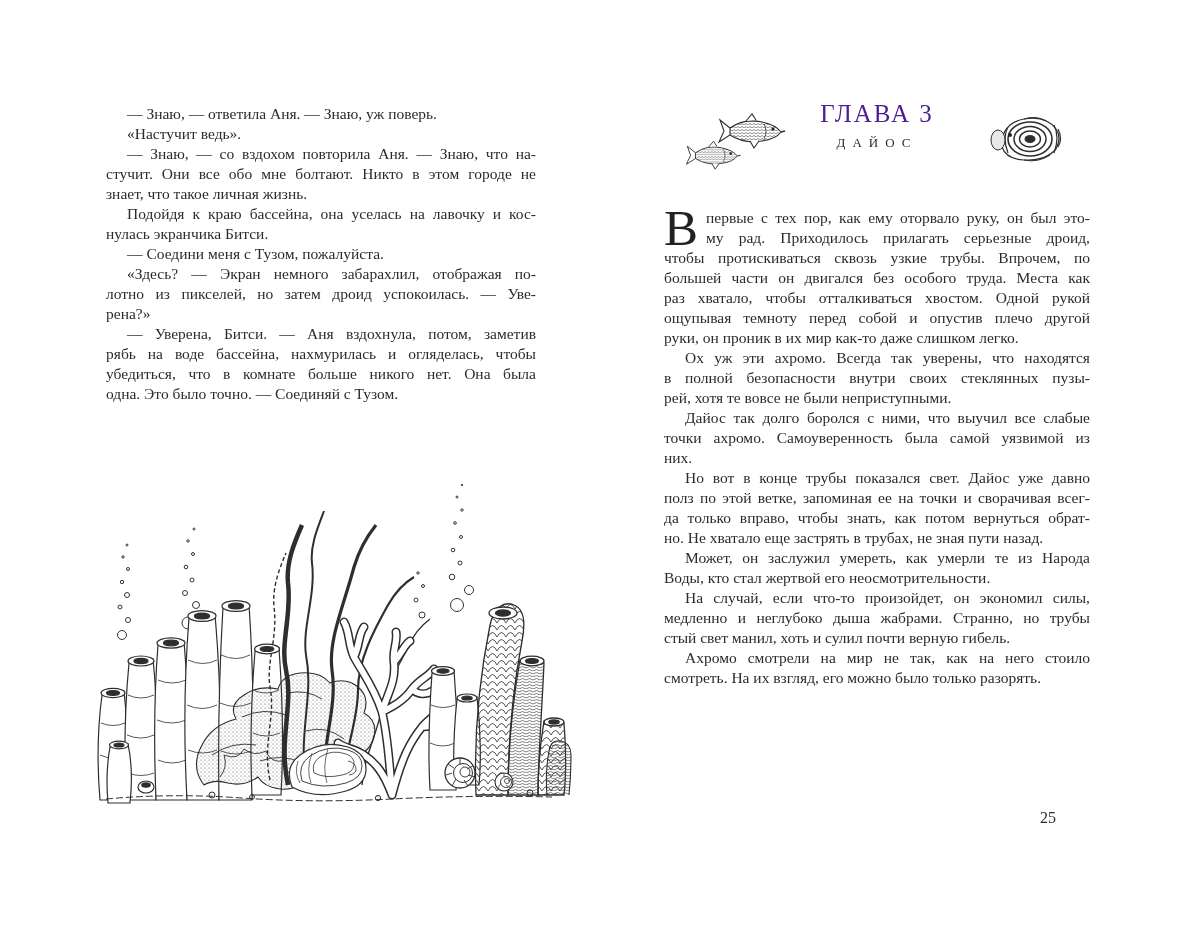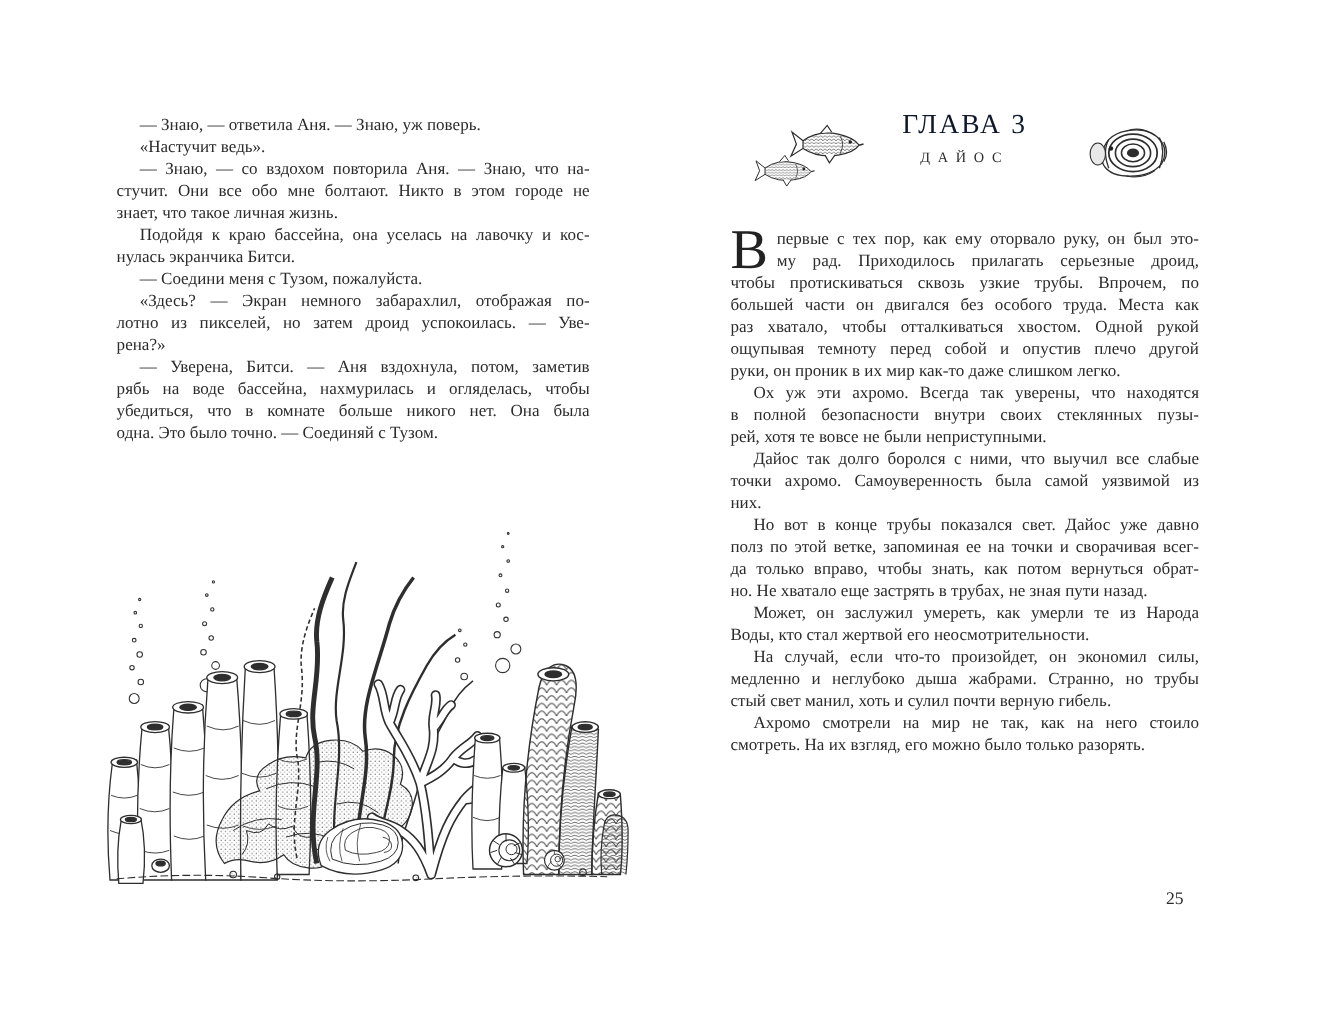--- a/index.html
+++ b/index.html
@@ -25,29 +25,29 @@
     float:left;
     font-size:51px;line-height:40px;height:40px;
     padding:0 8px 0 0;margin-top:0;
     color:#222;
   }
 
   
   #chapter-head{position:absolute;left:664px;top:101px;width:426px;text-align:center;}
   #chapter-title{
     font-size:25px;line-height:26px;letter-spacing:2px;
-    color:#0f172a;font-weight:400;margin:0;
+    color:#4c1d95;font-weight:400;margin:0;
   }
   #chapter-subtitle{
     font-size:13px;line-height:15px;letter-spacing:7px;
     color:#2b2b2b;margin-top:8px;
   }
 
   
-  #folio{position:absolute;left:1040px;top:809px;width:36px;text-align:right;
+  #folio{position:absolute;left:1040px;top:809px;width:36px;text-align:left;
     font-size:16px;color:#2b2b2b;}
 
   
   .illus{position:absolute;}
   #reef-illus{left:92px;top:455px;width:482px;height:355px;}
   #fishpair-illus{left:684px;top:110px;width:108px;height:64px;}
   #angelfish-illus{left:984px;top:111px;width:82px;height:58px;}
   svg{display:block;}
 </style>
 </head>

